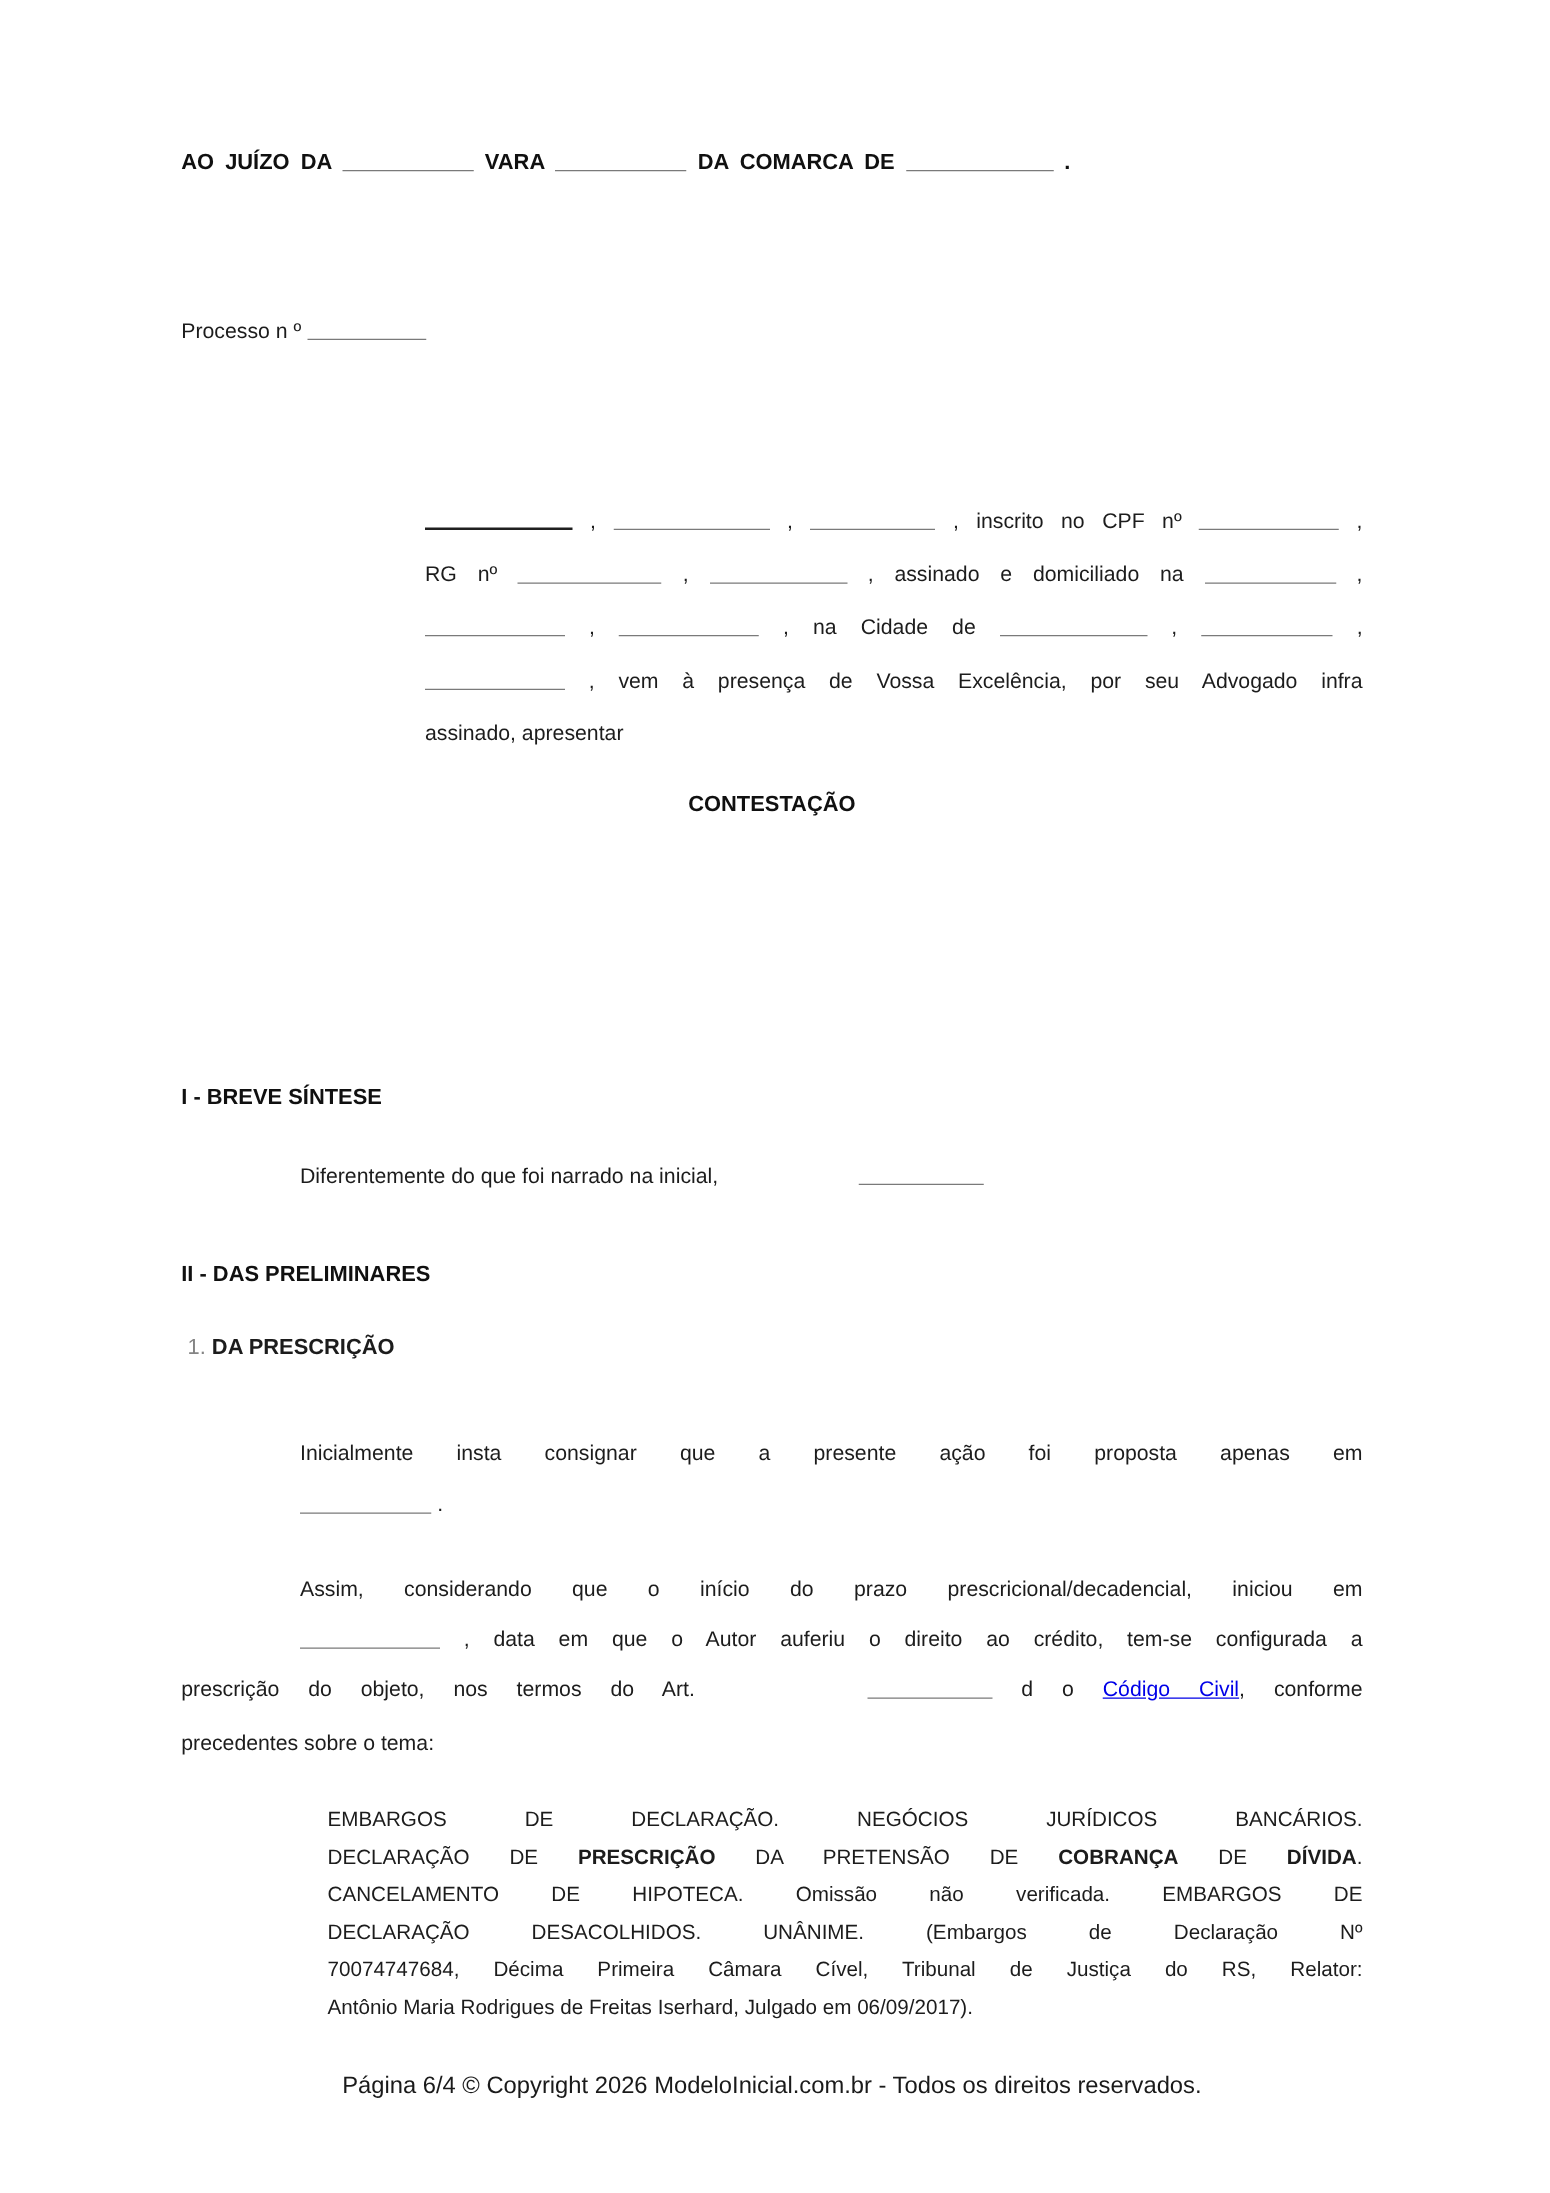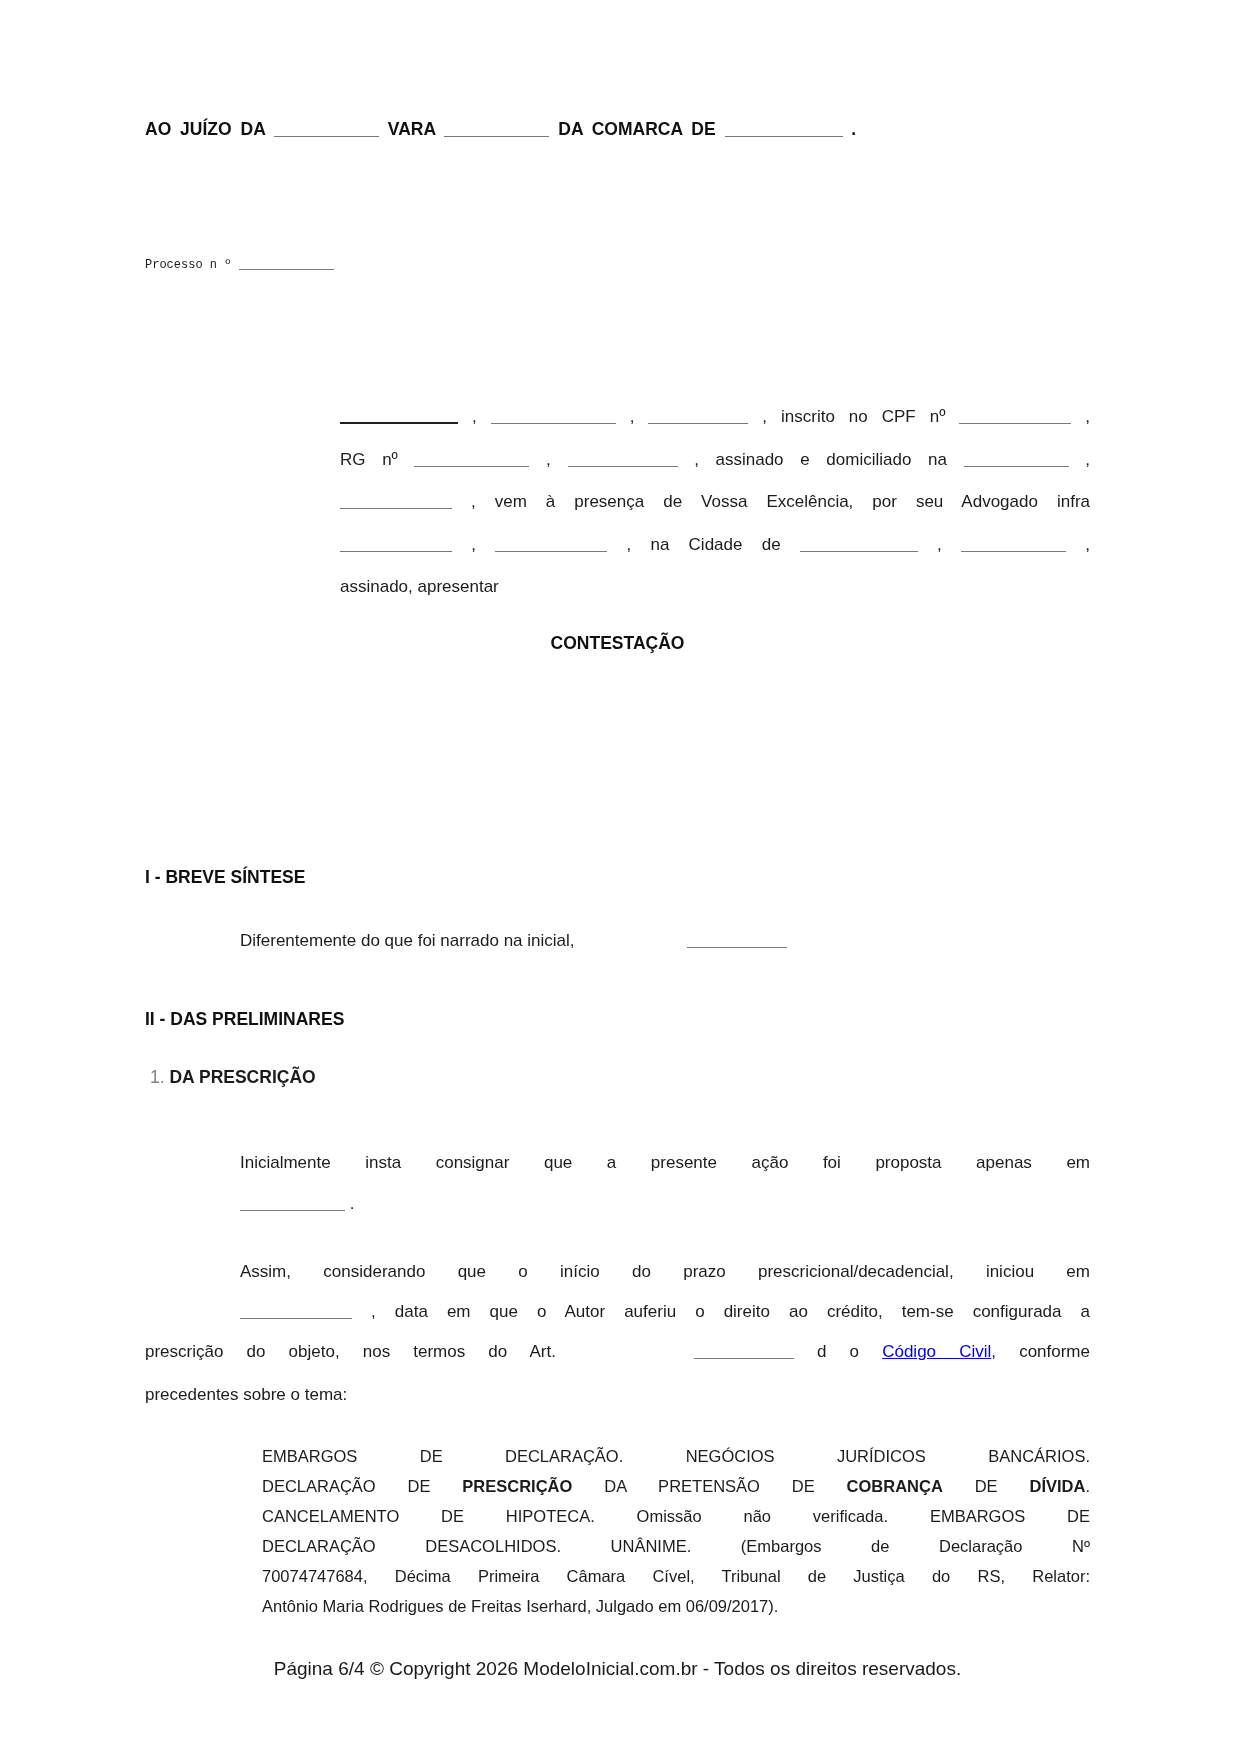--- a/index.html
+++ b/index.html
@@ -1,21 +1,21 @@
 <!DOCTYPE html>
 <html><head>
 <meta charset="utf-8">
 <style>
   html,body{margin:0;padding:0;background:#ffffff;}
   .page{position:relative;width:1240px;height:1754px;background:#ffffff;margin:0 auto;overflow:hidden;
         font-family:"Liberation Sans",sans-serif;color:#1c1c1c;}
   .blk{position:absolute;}
   #title   {left:0;right:0;top:56px;text-align:center;font-size:22px;line-height:28px;color:#2a2a2a;}
   #court   {left:145px;top:114px;width:900px;font-weight:bold;font-size:17.5px;line-height:30px;word-spacing:4px;color:#101010;}
-  #processo{left:145px;top:252px;font-size:12px;line-height:26px;font-family:Liberation Mono, monospace;}
+  #processo{left:145px;top:252px;font-size:17px;line-height:26px;}
   #qual    {left:340px;top:396px;width:750px;font-size:17px;line-height:42.5px;}
   #contest {left:145px;top:628px;width:945px;text-align:center;font-weight:bold;font-size:17.5px;line-height:30px;color:#101010;}
   #emface  {left:240px;top:692px;width:850px;font-size:17px;line-height:45px;}
   #breve   {left:145px;top:864px;font-weight:bold;font-size:17.5px;line-height:26px;color:#101010;}
   #dif     {left:240px;top:928px;width:850px;font-size:17px;line-height:26px;}
   #prelim  {left:145px;top:1006px;font-weight:bold;font-size:17.5px;line-height:26px;color:#101010;}
   #presc   {left:150px;top:1064px;font-size:17.5px;line-height:26px;}
   #inic    {left:240px;top:1142px;width:850px;font-size:17px;line-height:41px;}
   #assimA  {left:240px;top:1252px;width:850px;font-size:17px;line-height:40px;}
   #assimB  {left:145px;top:1330px;width:945px;font-size:17px;line-height:43px;}
@@ -36,22 +36,22 @@
 <div class="page">
   <div class="blk" id="court">
       <div class="line"><span>AO JUÍZO DA </span><span class="blank" style="width: 105px;"></span><span> VARA </span><span class="blank" style="width: 105px;"></span><span> DA COMARCA DE </span><span class="blank" style="width: 118px;"></span><span> .</span></div>
     </div>
   <div class="blk" id="processo">
       <div class="line"><span>Processo n º </span><span class="blank" style="width: 95px;"></span></div>
     </div>
   <div class="blk" id="qual">
       <div class="line just"><span class="blank blank-bold" style="width: 118px;"></span><span> , </span><span class="blank" style="width: 125px;"></span><span> , </span><span class="blank" style="width: 100px;"></span><span> , inscrito no CPF nº </span><span class="blank" style="width: 112px;"></span><span> ,</span></div>
       <div class="line just"><span>RG nº </span><span class="blank" style="width: 115px;"></span><span> , </span><span class="blank" style="width: 110px;"></span><span> , assinado e domiciliado na </span><span class="blank" style="width: 105px;"></span><span> ,</span></div>
+      <div class="line just"><span class="blank" style="width: 112px;"></span><span> , </span><span class="blank" style="width: 112px;"></span><span> , na Cidade de </span><span class="blank" style="width: 118px;"></span><span> , </span><span class="blank" style="width: 105px;"></span><span> ,</span></div>
       <div class="line just"><span class="blank" style="width: 112px;"></span><span> , vem à presença de Vossa Excelência, por seu Advogado infra</span></div>
-      <div class="line just"><span class="blank" style="width: 112px;"></span><span> , </span><span class="blank" style="width: 112px;"></span><span> , na Cidade de </span><span class="blank" style="width: 118px;"></span><span> , </span><span class="blank" style="width: 105px;"></span><span> ,</span></div>
       <div class="line"><span>assinado, apresentar</span></div>
     </div>
   <div class="blk" id="contest">CONTESTAÇÃO</div>
   <div class="blk" id="breve">I - BREVE SÍNTESE</div>
   <div class="blk" id="dif">
       <div class="line"><span>Diferentemente do que foi narrado na inicial,</span><span class="gap" style="width: 112px;"></span><span class="blank" style="width: 100px;"></span></div>
     </div>
   <div class="blk" id="prelim">II - DAS PRELIMINARES</div>
   <div class="blk" id="presc">
       <div class="line"><span class="gray">1. </span><span class="b">DA PRESCRIÇÃO</span></div>

